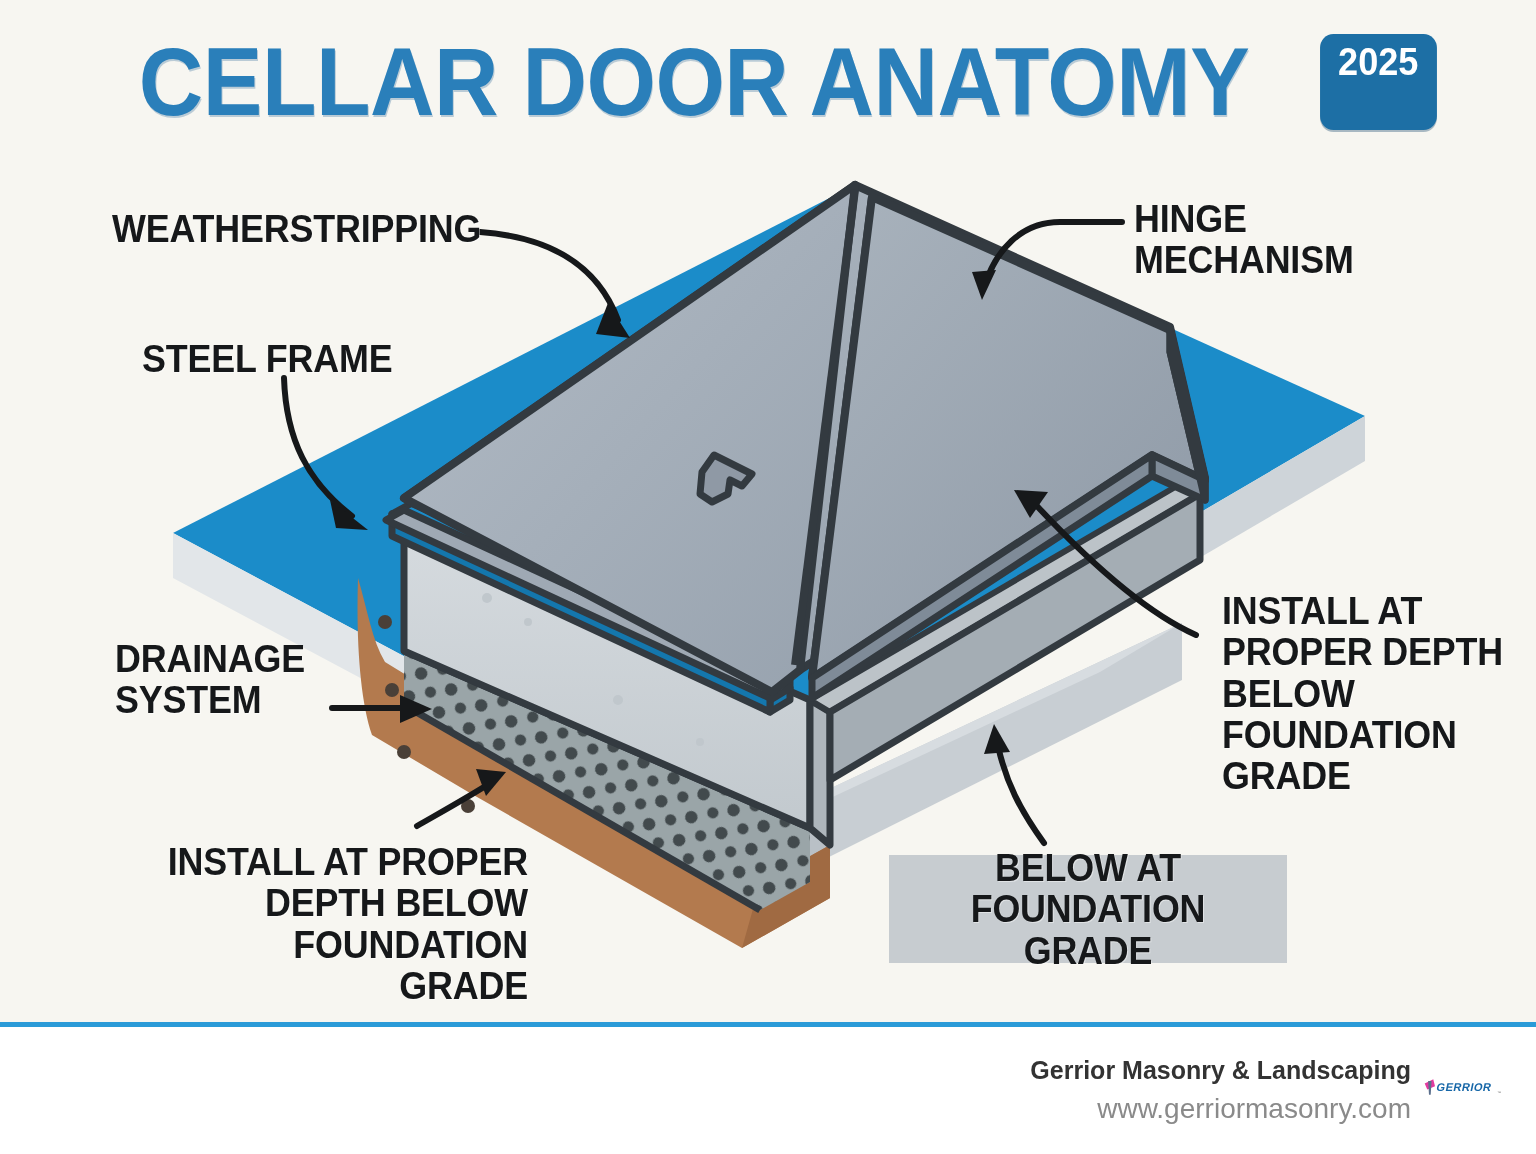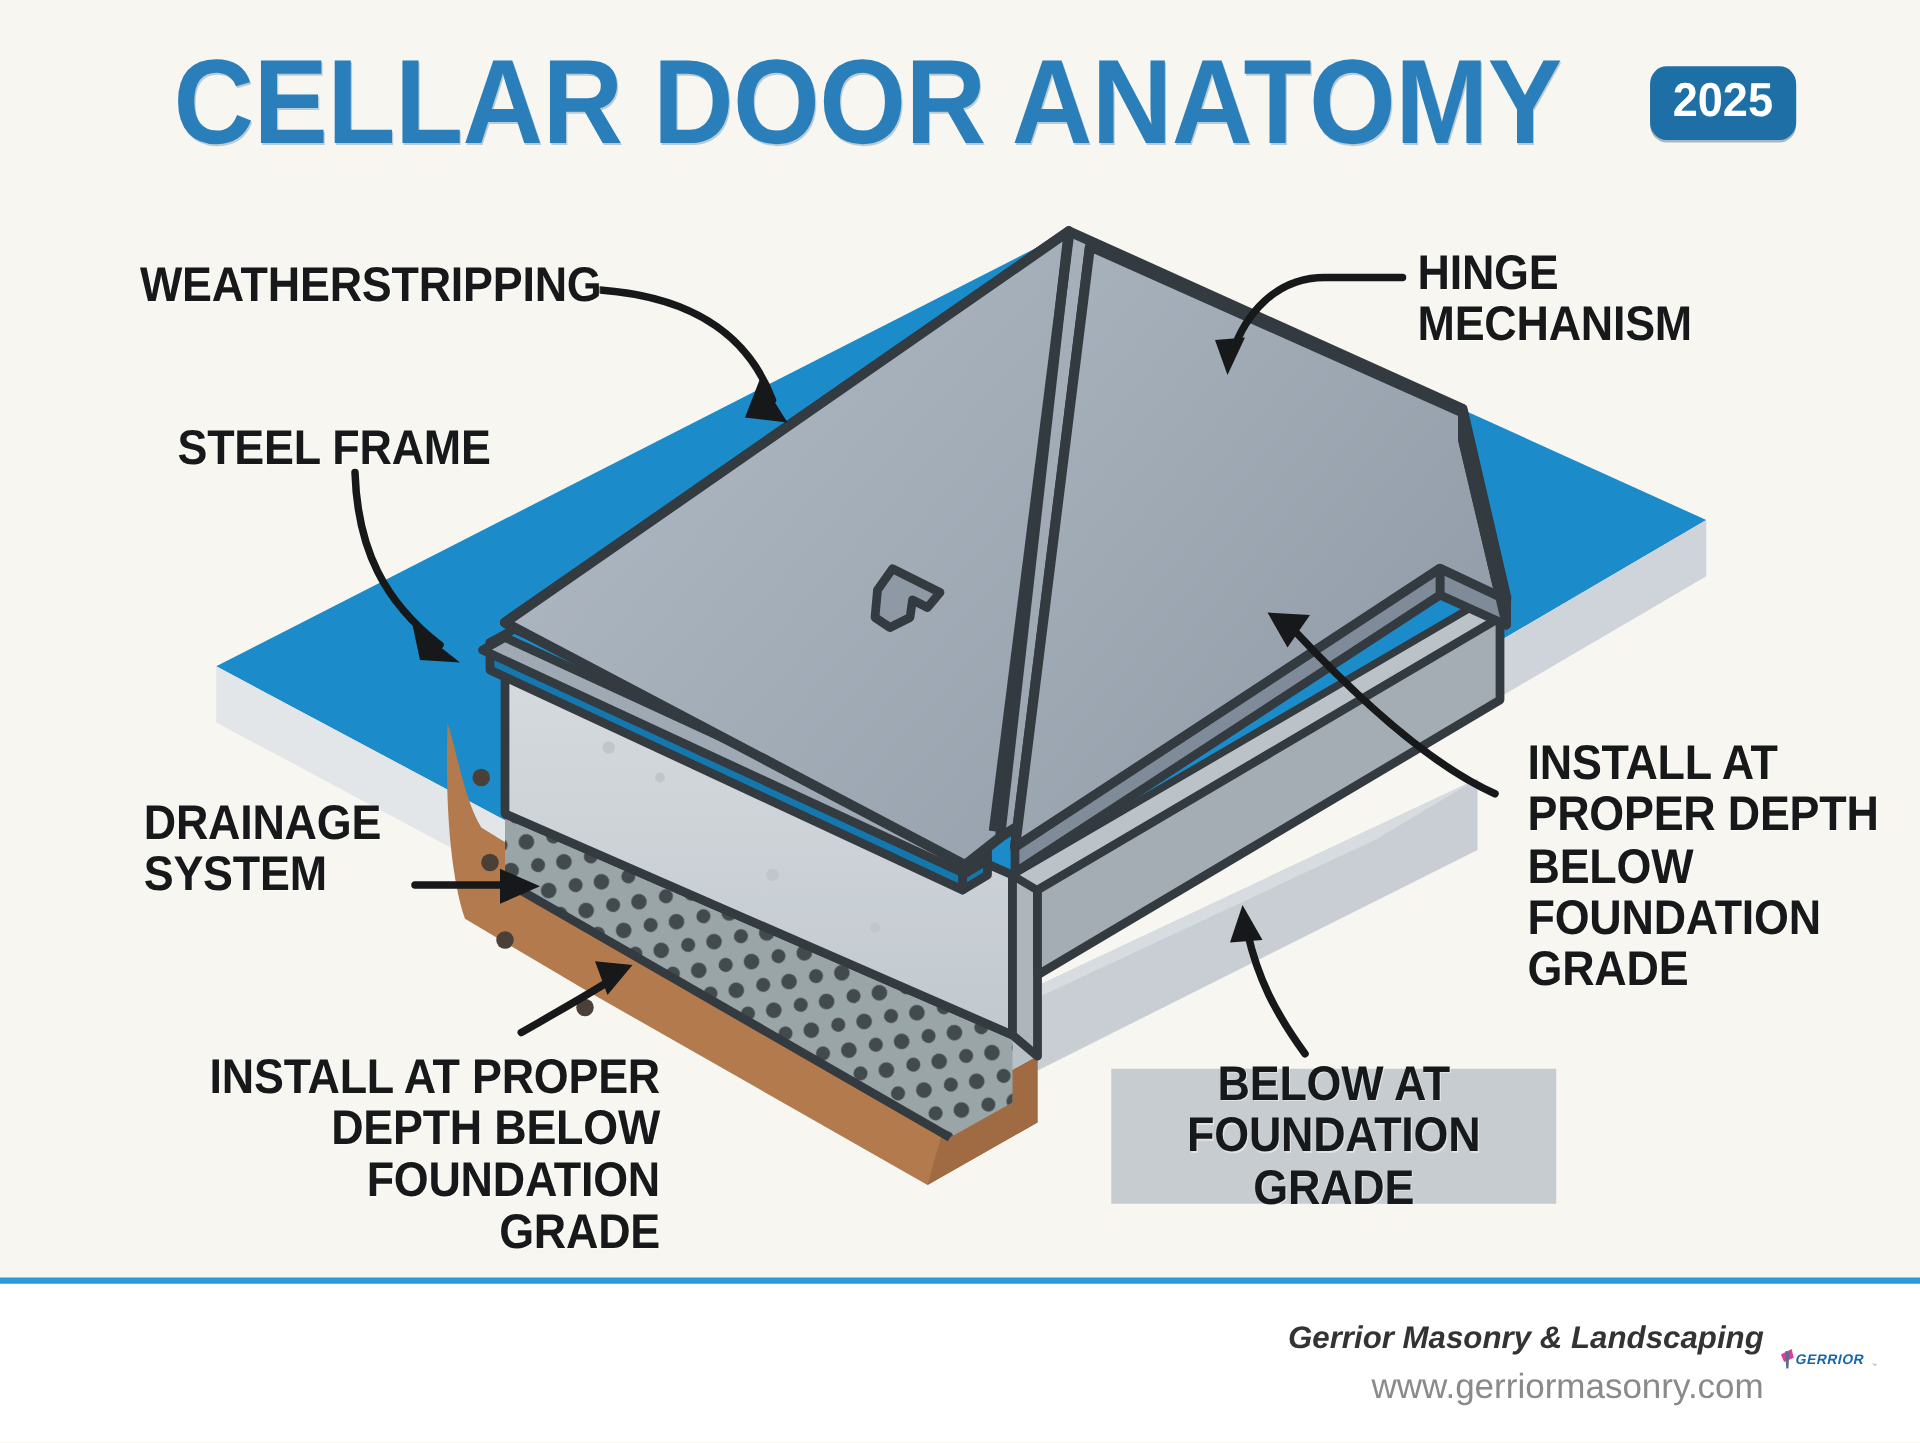--- a/index.html
+++ b/index.html
@@ -8,21 +8,21 @@
     background:#f7f6f1;
     font-family:"Liberation Sans", sans-serif;
     overflow:hidden;
     position:relative;
   }
   #stage{position:absolute;inset:0;}
 
   
   .title-row{
     position:absolute;top:34px;left:0;width:1536px;
-    display:flex;align-items:center;justify-content:center;gap:26px;
+    display:flex;justify-content:center;gap:26px;
     pointer-events:none;
   }
   .title{
     font-family:"Liberation Sans", sans-serif;
     font-weight:700;
     font-size:96px;
     letter-spacing:-0.5px;
     color:#2a7fba;
     transform:scaleX(0.93);
     transform-origin:center;
@@ -56,21 +56,21 @@
     white-space:pre-line;
   }
   .l-weatherstripping{left:112px;top:208px;font-size:39px;transform-origin:left top;}
   .l-steelframe{left:142px;top:338px;font-size:39px;transform-origin:left top;}
   .l-drainage{left:115px;top:638px;font-size:39px;text-align:left;transform-origin:left top;}
   .l-hinge{left:1134px;top:198px;font-size:39px;transform-origin:left top;}
   .l-install-right{left:1222px;top:590px;font-size:39px;transform-origin:left top;}
   .l-install-left{left:128px;top:841px;font-size:39px;text-align:right;width:400px;transform-origin:right top;}
 
   .grade-box{
-    position:absolute;left:889px;top:855px;width:356px;height:108px;
+    position:absolute;left:889px;top:855px;width:398px;height:108px;
     background:#c7ccd0;
     display:flex;align-items:center;justify-content:center;
   }
   .grade-box span{
     font-family:"Liberation Sans", sans-serif;
     font-weight:700;font-size:39px;color:#16181a;
     text-align:center;line-height:1.06;letter-spacing:-0.2px;
     transform:scaleX(0.92);
     white-space:pre-line;
     text-shadow:1px 1px 0 rgba(255,255,255,.45);
@@ -81,21 +81,21 @@
     position:absolute;left:0;top:1022px;width:1536px;height:5px;background:#2b9bd8;
   }
   .footer{
     position:absolute;left:0;top:1027px;width:1536px;height:127px;background:#ffffff;
   }
   .footer-text{
     position:absolute;right:125px;top:1055px;text-align:right;
   }
   .footer-company{
     font-family:"Liberation Sans", sans-serif;
-    font-weight:700;font-size:25px;color:#333333;line-height:1.25;font-style:italic;
+    font-weight:700;font-size:25px;color:#333333;line-height:1.25;
   }
   .footer-url{
     font-family:"Liberation Sans", sans-serif;
     font-weight:400;font-size:28px;color:#8a8a8a;margin-top:6px;line-height:1.2;
   }
   .footer-logo{
     position:absolute;right:28px;top:1075px;width:86px;height:30px;
   }
 
   

